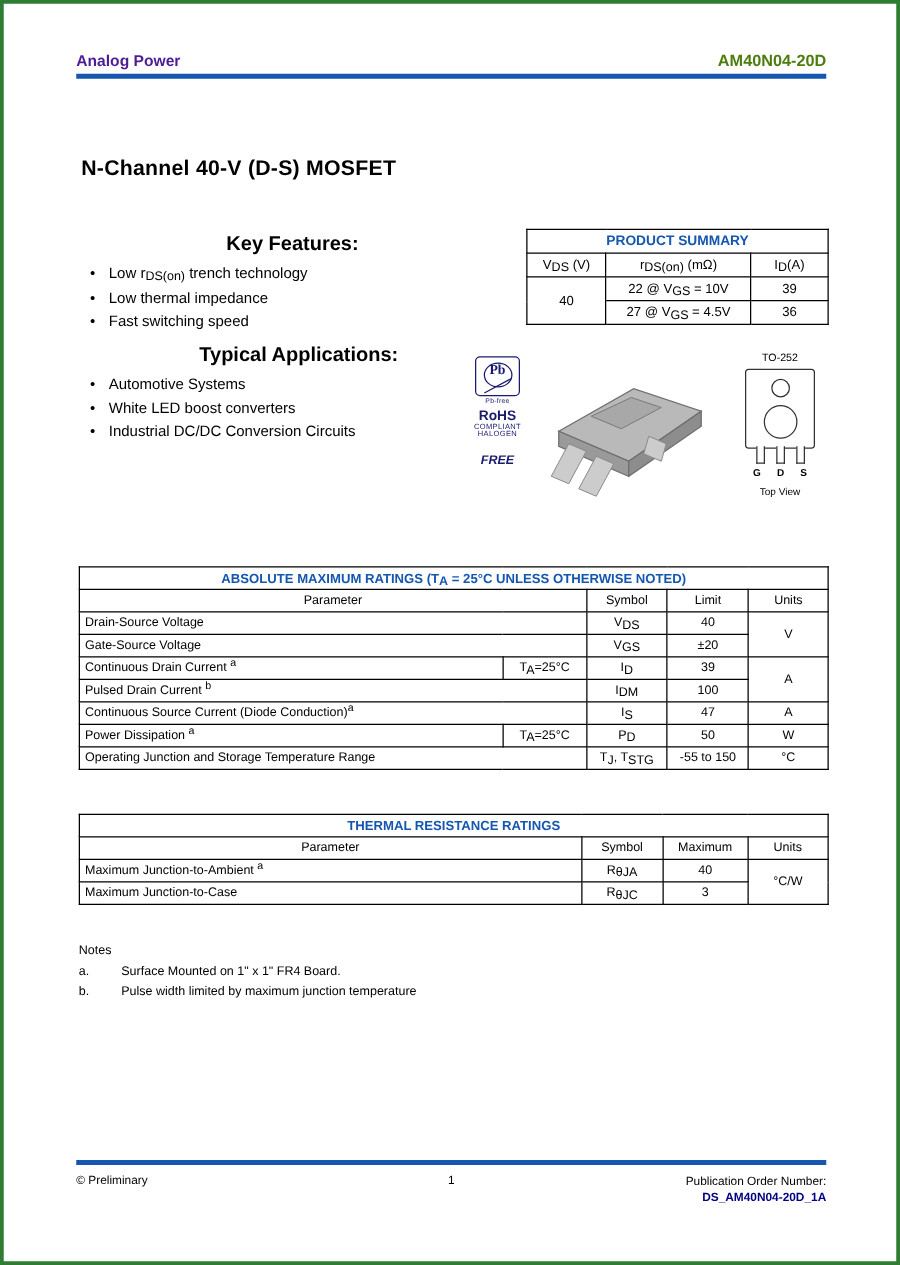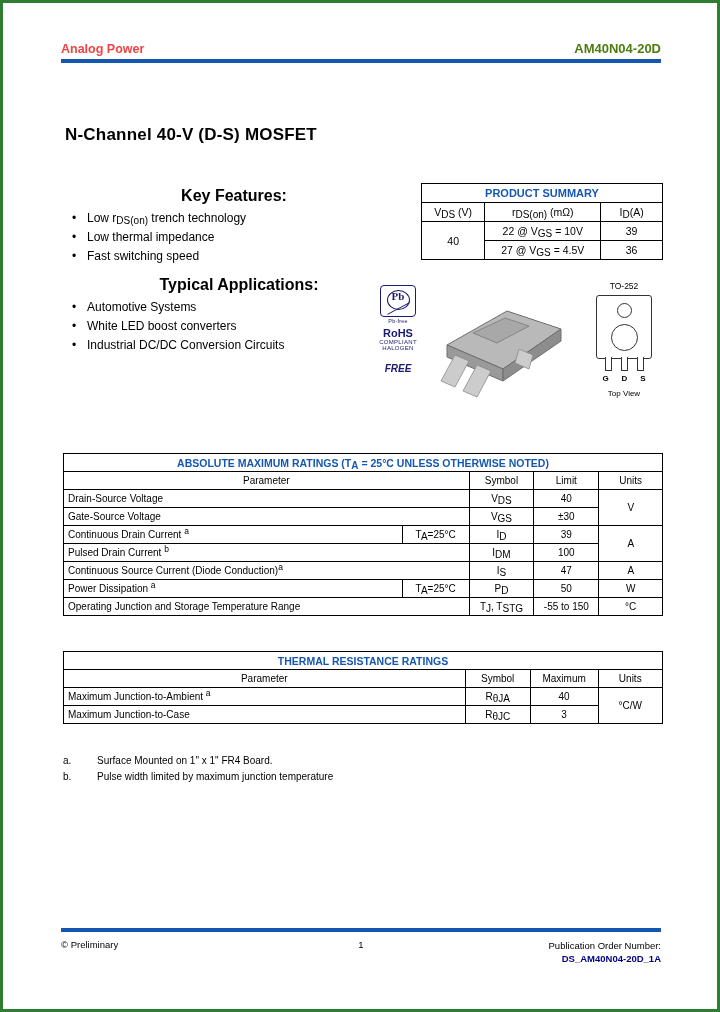--- a/index.html
+++ b/index.html
@@ -36,21 +36,21 @@
     width: 600px;
   }
   .header-row {
     display: flex;
     justify-content: space-between;
     align-items: flex-end;
     font-weight: bold;
     font-size: 12.5px;
     color: #1a1a6e;
   }
-  .header-left { color: #ef4444; }
+  .header-left { color: #4c1d95; }
   .header-right { color: #4d7c0f; font-size: 13px; }
   .header-rule {
     margin-top: 3px;
     height: 4px;
     background: #1557b0;
   }
   
   .doc-title {
     position: absolute;
     left: 62px; top: 122px;
@@ -379,21 +379,21 @@
     </tr>
     <tr>
       <td colspan="2">Drain-Source Voltage</td>
       <td class="c">V<sub>DS</sub></td>
       <td class="c">40</td>
       <td class="c" rowspan="2">V</td>
     </tr>
     <tr>
       <td colspan="2">Gate-Source Voltage</td>
       <td class="c">V<sub>GS</sub></td>
-      <td class="c">±30</td>
+      <td class="c">±20</td>
     </tr>
     <tr>
       <td style="width:360px">Continuous Drain Current <sup>a</sup></td>
       <td class="c" style="width:60px">T<sub>A</sub>=25°C</td>
       <td class="c">I<sub>D</sub></td>
       <td class="c">39</td>
       <td class="c" rowspan="2">A</td>
     </tr>
     <tr>
       <td colspan="2">Pulsed Drain Current <sup>b</sup></td>
@@ -441,20 +441,21 @@
     </tr>
     <tr>
       <td>Maximum Junction-to-Case</td>
       <td class="c">R<sub>θJC</sub></td>
       <td class="c">3</td>
     </tr>
   </tbody>
       </table>
 
   <div class="notes">
+    <div class="nt-head">Notes</div>
     <div class="note-row">
       <div class="note-key">a.</div>
       <div>Surface Mounted on 1" x 1" FR4 Board.</div>
     </div>
     <div class="note-row">
       <div class="note-key">b.</div>
       <div>Pulse width limited by maximum junction temperature</div>
     </div>
   </div>
 

